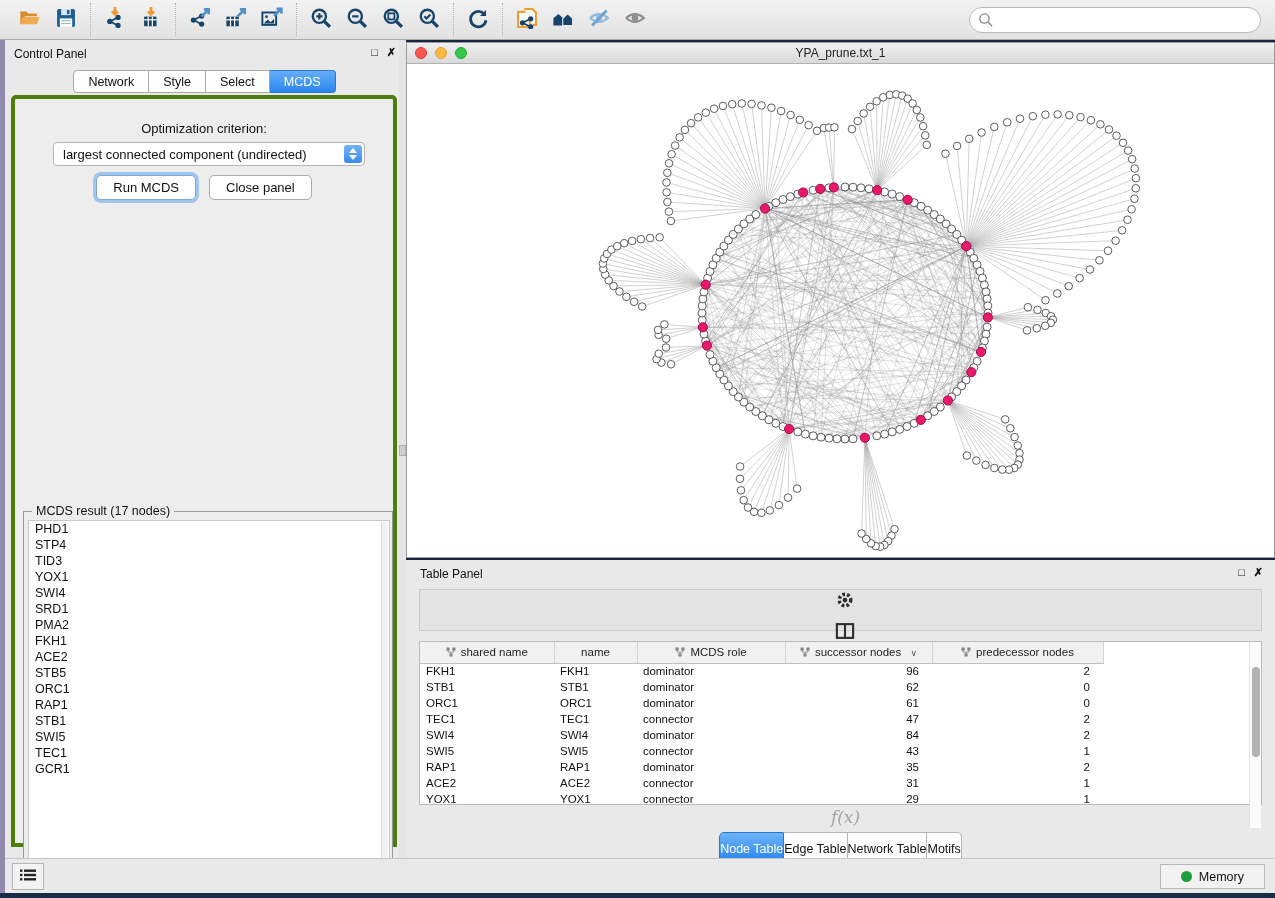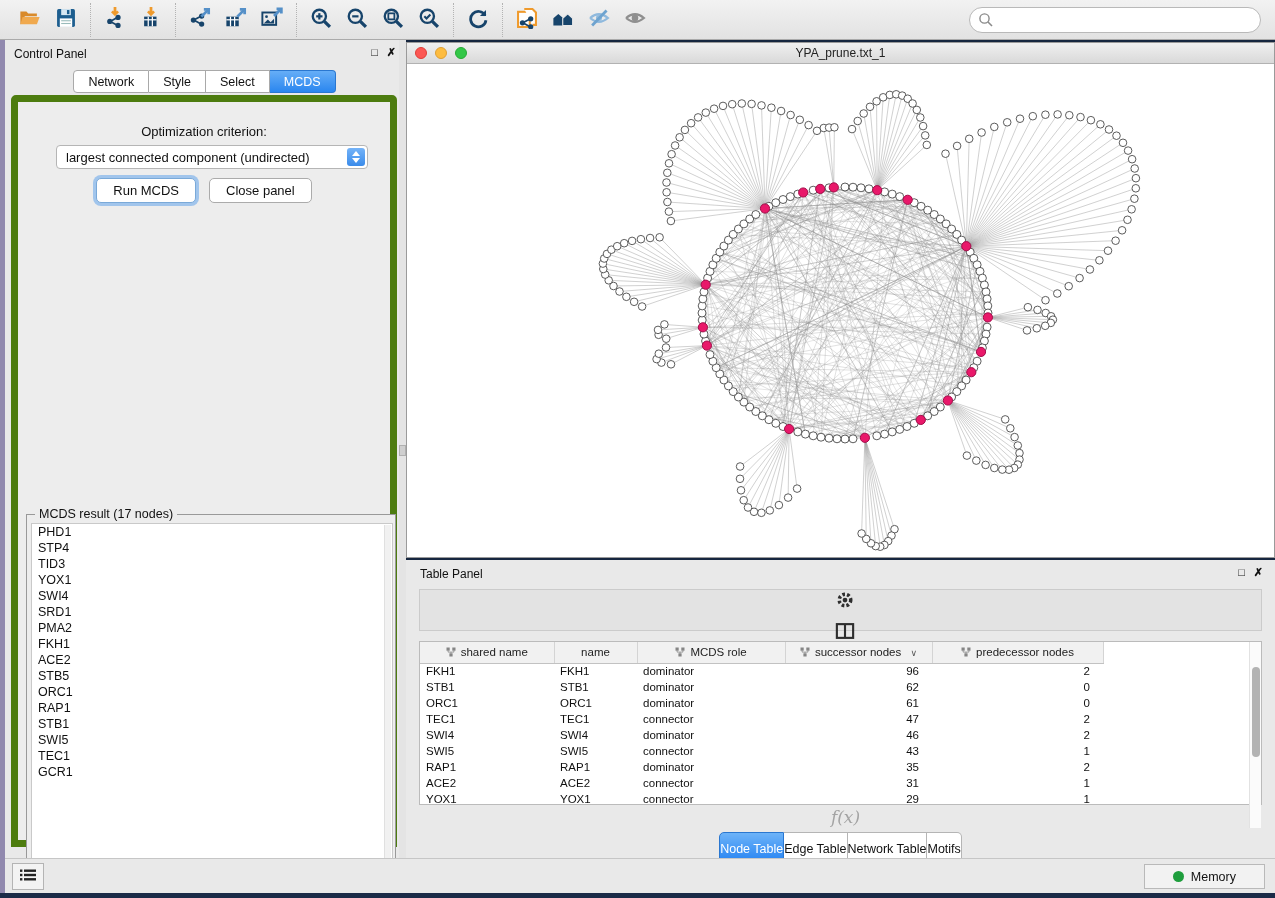--- a/index.html
+++ b/index.html
@@ -33,21 +33,21 @@
   .panel-btns { position:absolute; right:8px; top:6px; display:flex; gap:9px; }
   .float-btn, .close-btn { font-size:11px; line-height:13px; color:#111; cursor:pointer;
     font-weight:bold; background:none; border:none; }
   #cp-tabs { position:absolute; left:0; top:30px; width:100%; display:flex; justify-content:center; }
   .cp-tab { height:23px; padding:0 14px; font-size:12.5px; background:#fff; color:#111;
     border:1px solid #a9a9a9; border-left:none; display:flex; align-items:center; cursor:pointer; }
   .cp-tab:first-child { border-left:1px solid #a9a9a9; border-radius:4px 0 0 4px; }
   .cp-tab:last-child { border-radius:0 4px 4px 0; }
   .cp-tab.active { background:linear-gradient(#66aef7,#2a86ef); color:#fff; border-color:#2a77d0; }
   #cp-inner { position:absolute; left:6px; top:55px; width:386px; height:752px;
-    background:#ededed; border:7px solid #4d7c0f; border-radius:5px 5px 0 0; }
+    background:#ededed; border:4px solid #4d7c0f; border-radius:5px 5px 0 0; }
   #opt-label { position:absolute; left:0; top:22px; width:100%; text-align:center;
     font-size:13px; color:#111; }
   #criterion-select { position:absolute; left:38px; top:43px; width:312px; height:24px;
     background:#fff; border:1px solid #b5b5b5; border-radius:4px; font-size:13px; color:#111;
     display:flex; align-items:center; padding-left:9px; cursor:pointer; }
   #criterion-stepper { position:absolute; right:2px; top:2px; width:18px; height:18px;
     background:linear-gradient(#74b3f8,#3a8bea); border-radius:3px; }
   .stp-up,.stp-dn { position:absolute; left:5px; width:0; height:0;
     border-left:4px solid transparent; border-right:4px solid transparent; }
   .stp-up { top:3px; border-bottom:5px solid #fff; }
@@ -117,21 +117,21 @@
   .tp-tab:first-child { border-left:1px solid #b5b5b5; border-radius:5px 0 0 5px; }
   .tp-tab:last-child { border-radius:0 5px 5px 0; }
   .tp-tab.active { background:linear-gradient(#6db3f8,#1f7ff2); color:#fff; border-color:#2a77d0; }
 
   
   #status-bar { position:absolute; left:5px; top:858px; width:1270px; height:35px;
     background:#e9e9e9; border-top:1px solid #c6c6c6; }
   #panel-toggle { position:absolute; left:7px; top:4px; width:32px; height:27px;
     background:#f3f3f3; border:1px solid #b4b4b4; display:flex; align-items:center;
     justify-content:center; cursor:pointer; }
-  #memory-btn { position:absolute; right:10px; top:5px; height:25px; padding:0 28px;
+  #memory-btn { position:absolute; right:10px; top:5px; height:25px; padding:0 20px;
     background:#f2f2f2; border:1px solid #b9b9b9; display:flex; align-items:center; gap:7px;
     font-size:12.5px; color:#111; cursor:pointer; }
   #memory-dot { width:11px; height:11px; border-radius:50%; background:#1f9e3d; }
 </style>
 </head>
 <body>
 
 <div id="app">
 
   <div id="toolbar">
@@ -1321,21 +1321,21 @@
               <td>TEC1</td>
               <td>TEC1</td>
               <td>connector</td>
               <td class="num">47</td>
               <td class="num">2</td>
             </tr>
             <tr>
               <td>SWI4</td>
               <td>SWI4</td>
               <td>dominator</td>
-              <td class="num">46</td>
+              <td class="num">84</td>
               <td class="num">2</td>
             </tr>
             <tr>
               <td>SWI5</td>
               <td>SWI5</td>
               <td>connector</td>
               <td class="num">43</td>
               <td class="num">1</td>
             </tr>
             <tr>

